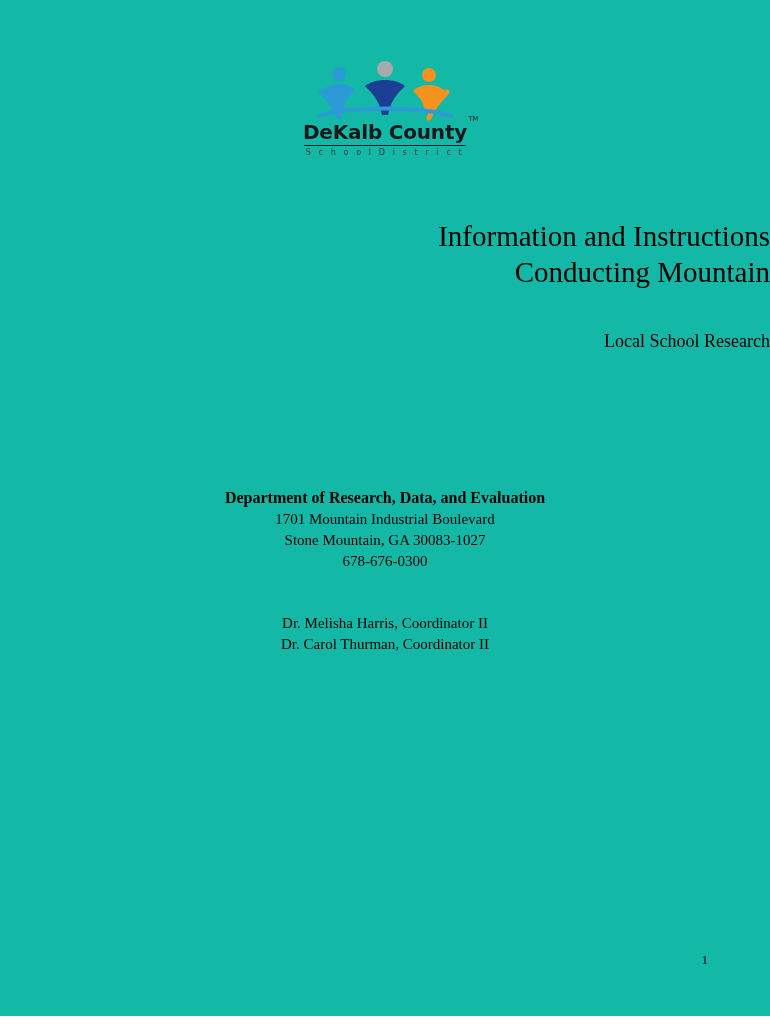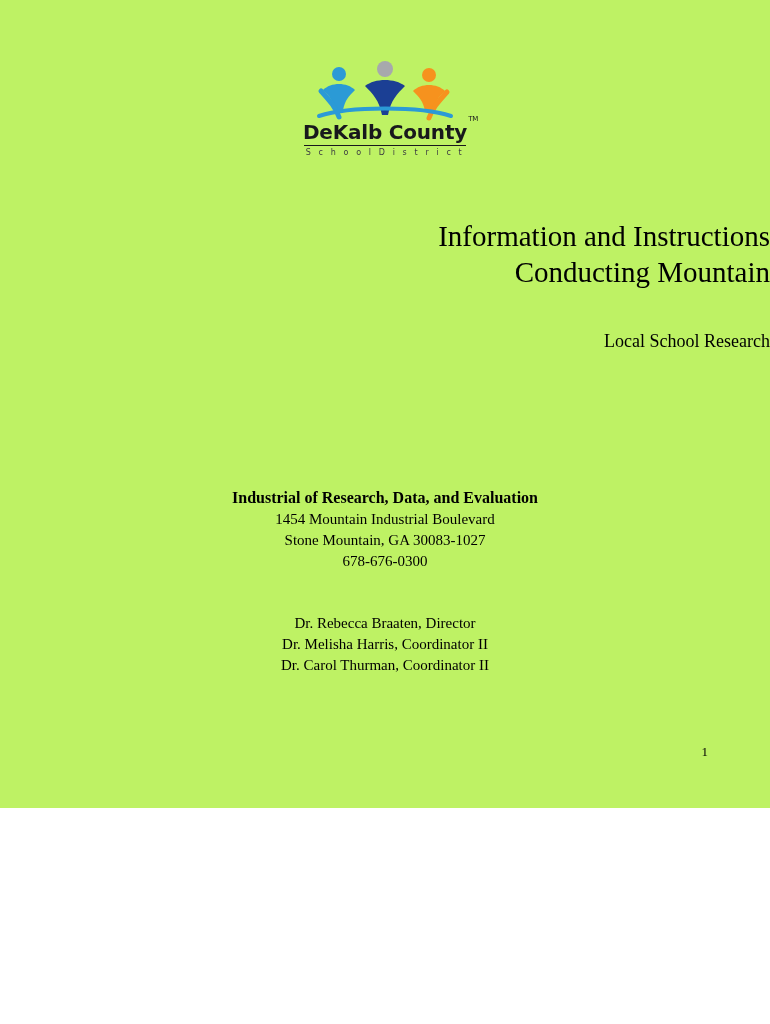--- a/index.html
+++ b/index.html
@@ -12,22 +12,22 @@
     height: 1024px;
     position: relative;
     font-family: "Liberation Serif", serif;
     color: #000000;
     overflow: hidden;
   }
 
   .page {
     position: relative;
     width: 770px;
-    height: 808px;
-    background: #bef264;
+    height: 1016px;
+    background: #14b8a6;
   }
 
   
   .logo-block {
     position: absolute;
     top: 60px;
     left: 0;
     width: 770px;
     text-align: center;
   }
@@ -178,27 +178,26 @@
   </div>
 
   <div class="title-block">
     <div class="title-line bold">Information and Instructions</div>
     <div class="title-line">Conducting Mountain</div>
     <div class="title-gap"></div>
     <div class="subtitle-line">Local School Research</div>
   </div>
 
   <div class="dept-block">
-    <div class="dept-name">Industrial of Research, Data, and Evaluation</div>
-    <div class="dept-line">1454 Mountain Industrial Boulevard</div>
+    <div class="dept-name">Department of Research, Data, and Evaluation</div>
+    <div class="dept-line">1701 Mountain Industrial Boulevard</div>
     <div class="dept-line">Stone Mountain, GA  30083-1027</div>
     <div class="dept-line">678-676-0300</div>
   </div>
 
   <div class="staff-block">
-    <div class="staff-line">Dr. Rebecca Braaten, Director</div>
     <div class="staff-line">Dr. Melisha Harris, Coordinator II</div>
     <div class="staff-line">Dr. Carol Thurman, Coordinator II</div>
   </div>
 
   <div class="page-number">1</div>
 
 </div>
 
 </body></html>

